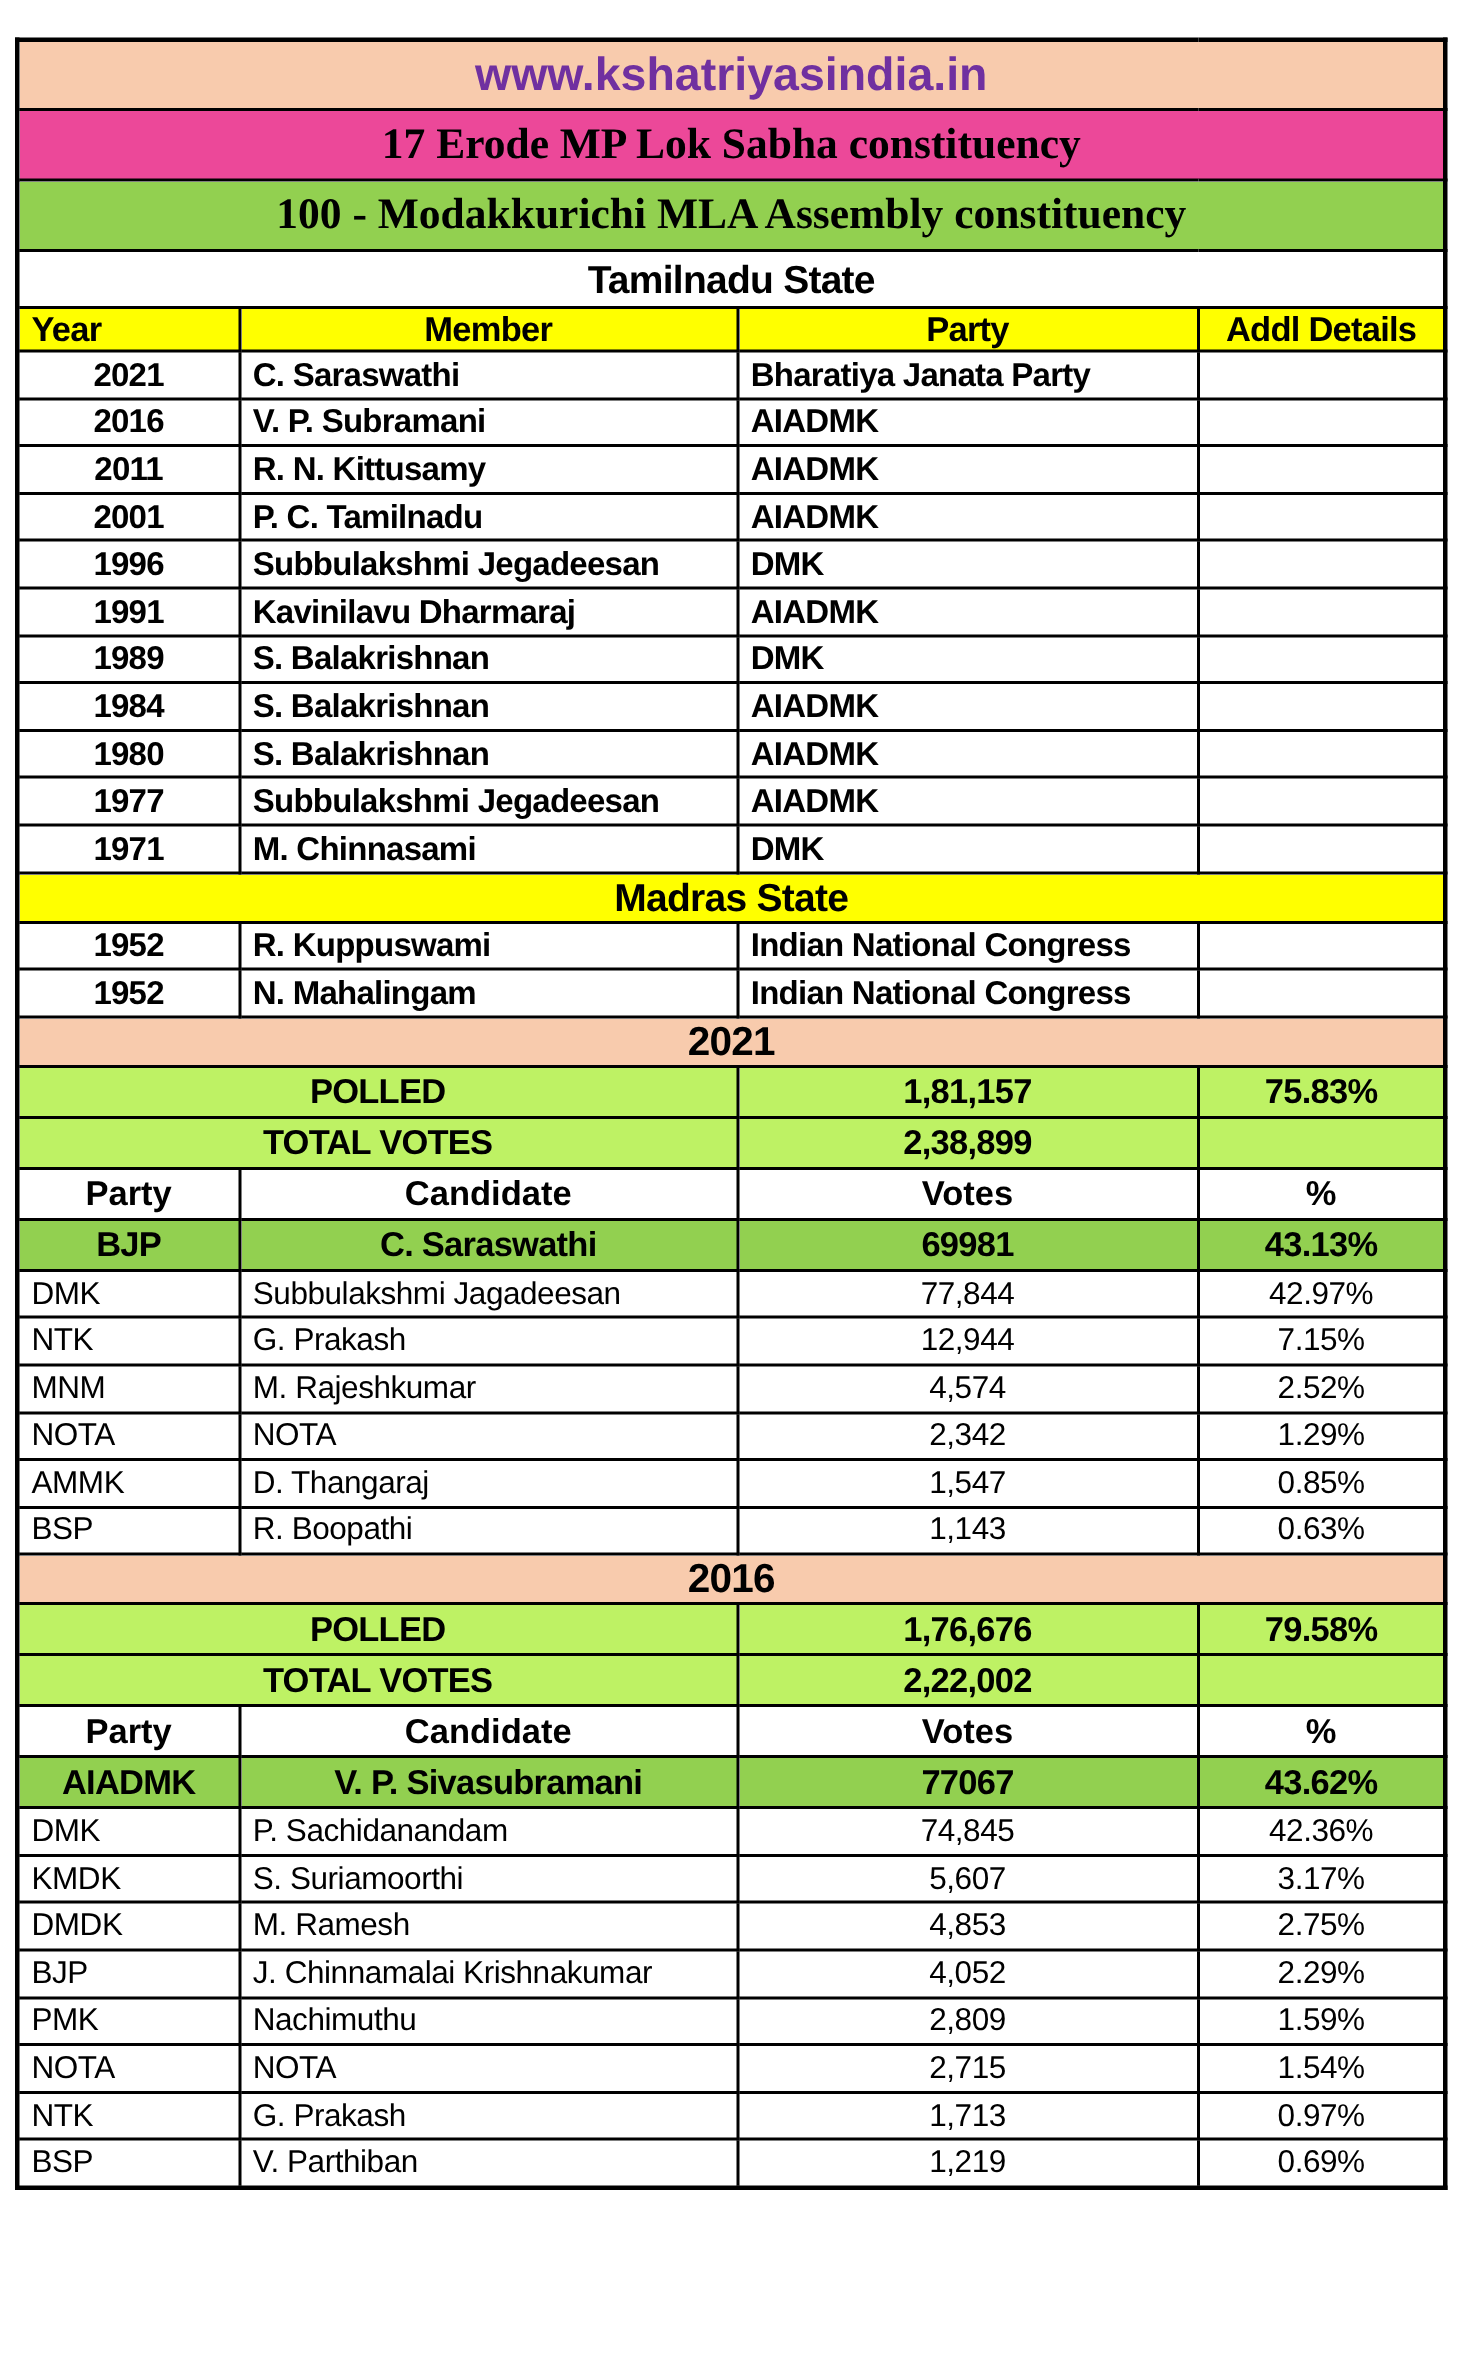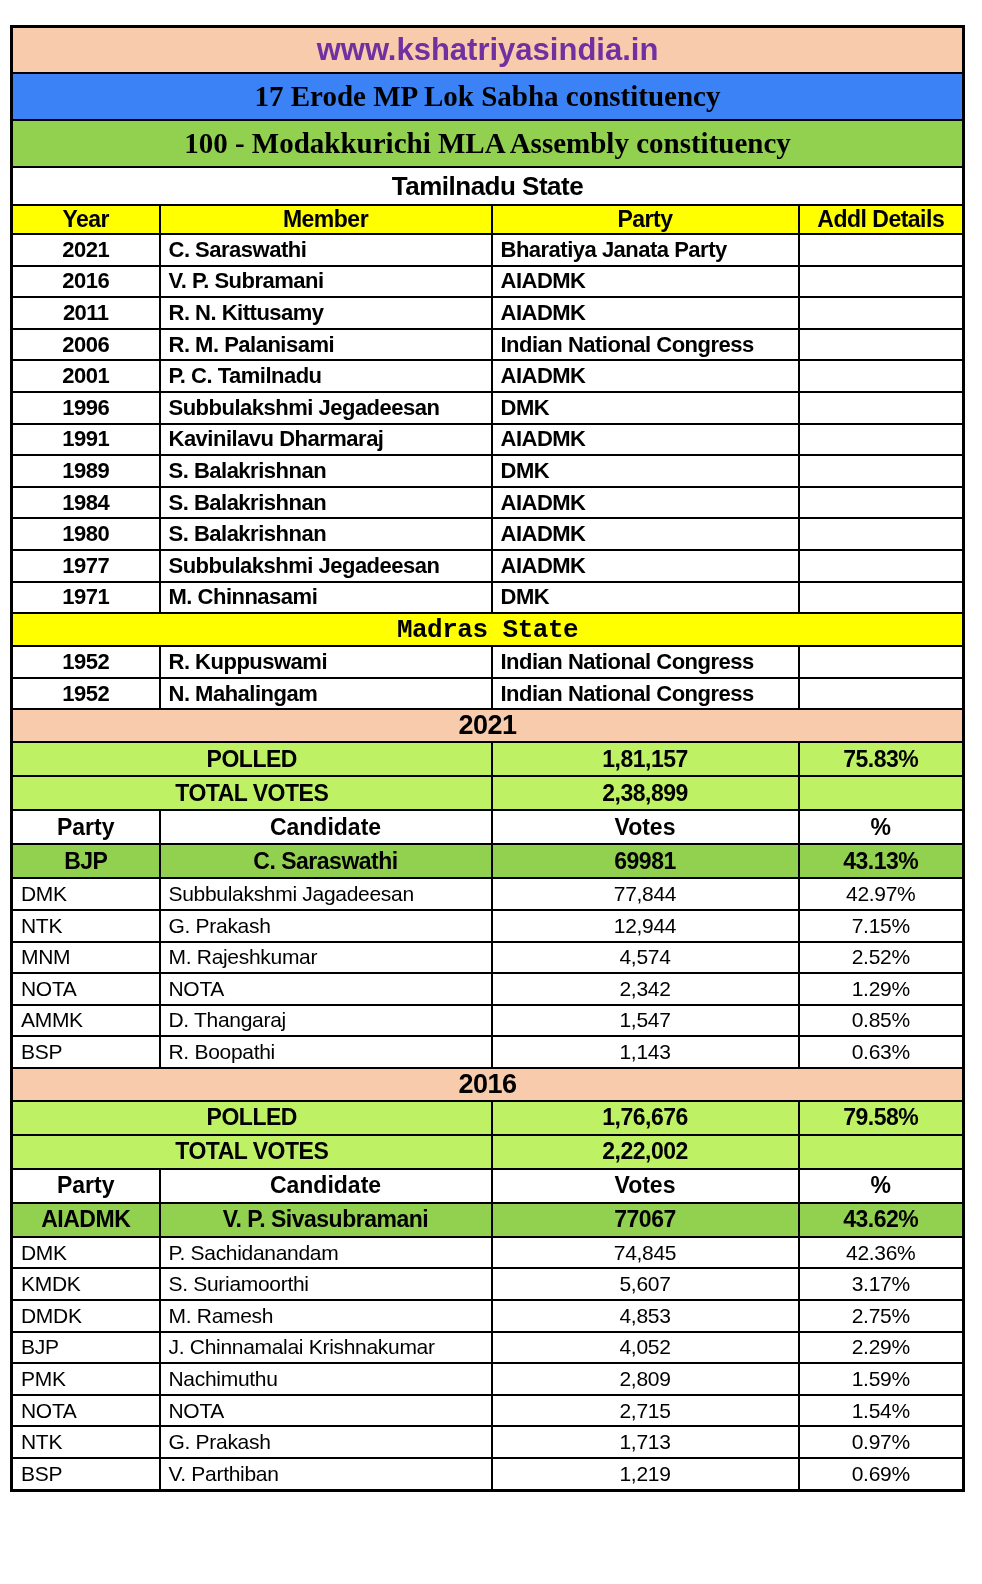--- a/index.html
+++ b/index.html
@@ -26,32 +26,32 @@
     white-space:nowrap;
   }
   table.main{ border:3px solid #000; }
 
   
   col.c1{width:148px;} col.c2{width:332px;} col.c3{width:307px;} col.c4{width:165px;}
 
   
   .banner-td{ background:#F8CBAD; height:44px; text-align:center; }
   .banner-text{ font-size:31px; font-weight:bold; color:#7030A0; letter-spacing:0px; }
-  .title-yellow{ background:#3b82f6; height:45px; text-align:center;
+  .title-yellow{ background:#ec4899; height:45px; text-align:center;
                  font-family:"Liberation Serif", serif; font-weight:bold; font-size:29px; }
   .title-green{ background:#92D050; height:45px; text-align:center;
                 font-family:"Liberation Serif", serif; font-weight:bold; font-size:29px; }
   .state-row{ background:#fff; height:36px; text-align:center;
               font-weight:bold; font-size:26px; letter-spacing:-0.5px; }
   .state-row-yellow{ background:#FFFF00; height:31px; text-align:center;
-              font-weight:bold; font-size:26px; letter-spacing:-0.5px;font-family:Liberation Mono, monospace; }
+              font-weight:bold; font-size:26px; letter-spacing:-0.5px; }
 
   
   .hist-hdr td{ background:#FFFF00; height:25px; font-weight:bold; font-size:23px; letter-spacing:-0.5px; }
-  .hist-hdr .year{ text-align:center; }
+  .hist-hdr .year{ }
   .hist-row td{ height:29.6px; font-weight:bold; font-size:22px; letter-spacing:-0.5px; background:#fff; }
   .hist-row .year{ text-align:center; }
 
   
   .year-band{ background:#F8CBAD; height:31px; text-align:center;
               font-weight:bold; font-size:27px; letter-spacing:-0.5px; }
   .stat-row td{ height:32px; font-weight:bold; font-size:23px; letter-spacing:-0.5px;
                 text-align:center; background:#bef264; }
   .res-hdr td{ height:32px; font-weight:bold; font-size:23px; text-align:center; background:#fff; }
   .winner-row td{ background:#92D050; height:32px; font-weight:bold; font-size:23px;
@@ -107,26 +107,20 @@
     <td>AIADMK</td>
     <td></td>
   </tr>
   <tr class="hist-row">
     <td class="year">2011</td>
     <td>R. N. Kittusamy</td>
     <td>AIADMK</td>
     <td></td>
   </tr>
   <tr class="hist-row">
-    <td class="year">2006</td>
-    <td>R. M. Palanisami</td>
-    <td>Indian National Congress</td>
-    <td></td>
-  </tr>
-  <tr class="hist-row">
     <td class="year">2001</td>
     <td>P. C. Tamilnadu</td>
     <td>AIADMK</td>
     <td></td>
   </tr>
   <tr class="hist-row">
     <td class="year">1996</td>
     <td>Subbulakshmi Jegadeesan</td>
     <td>DMK</td>
     <td></td>

